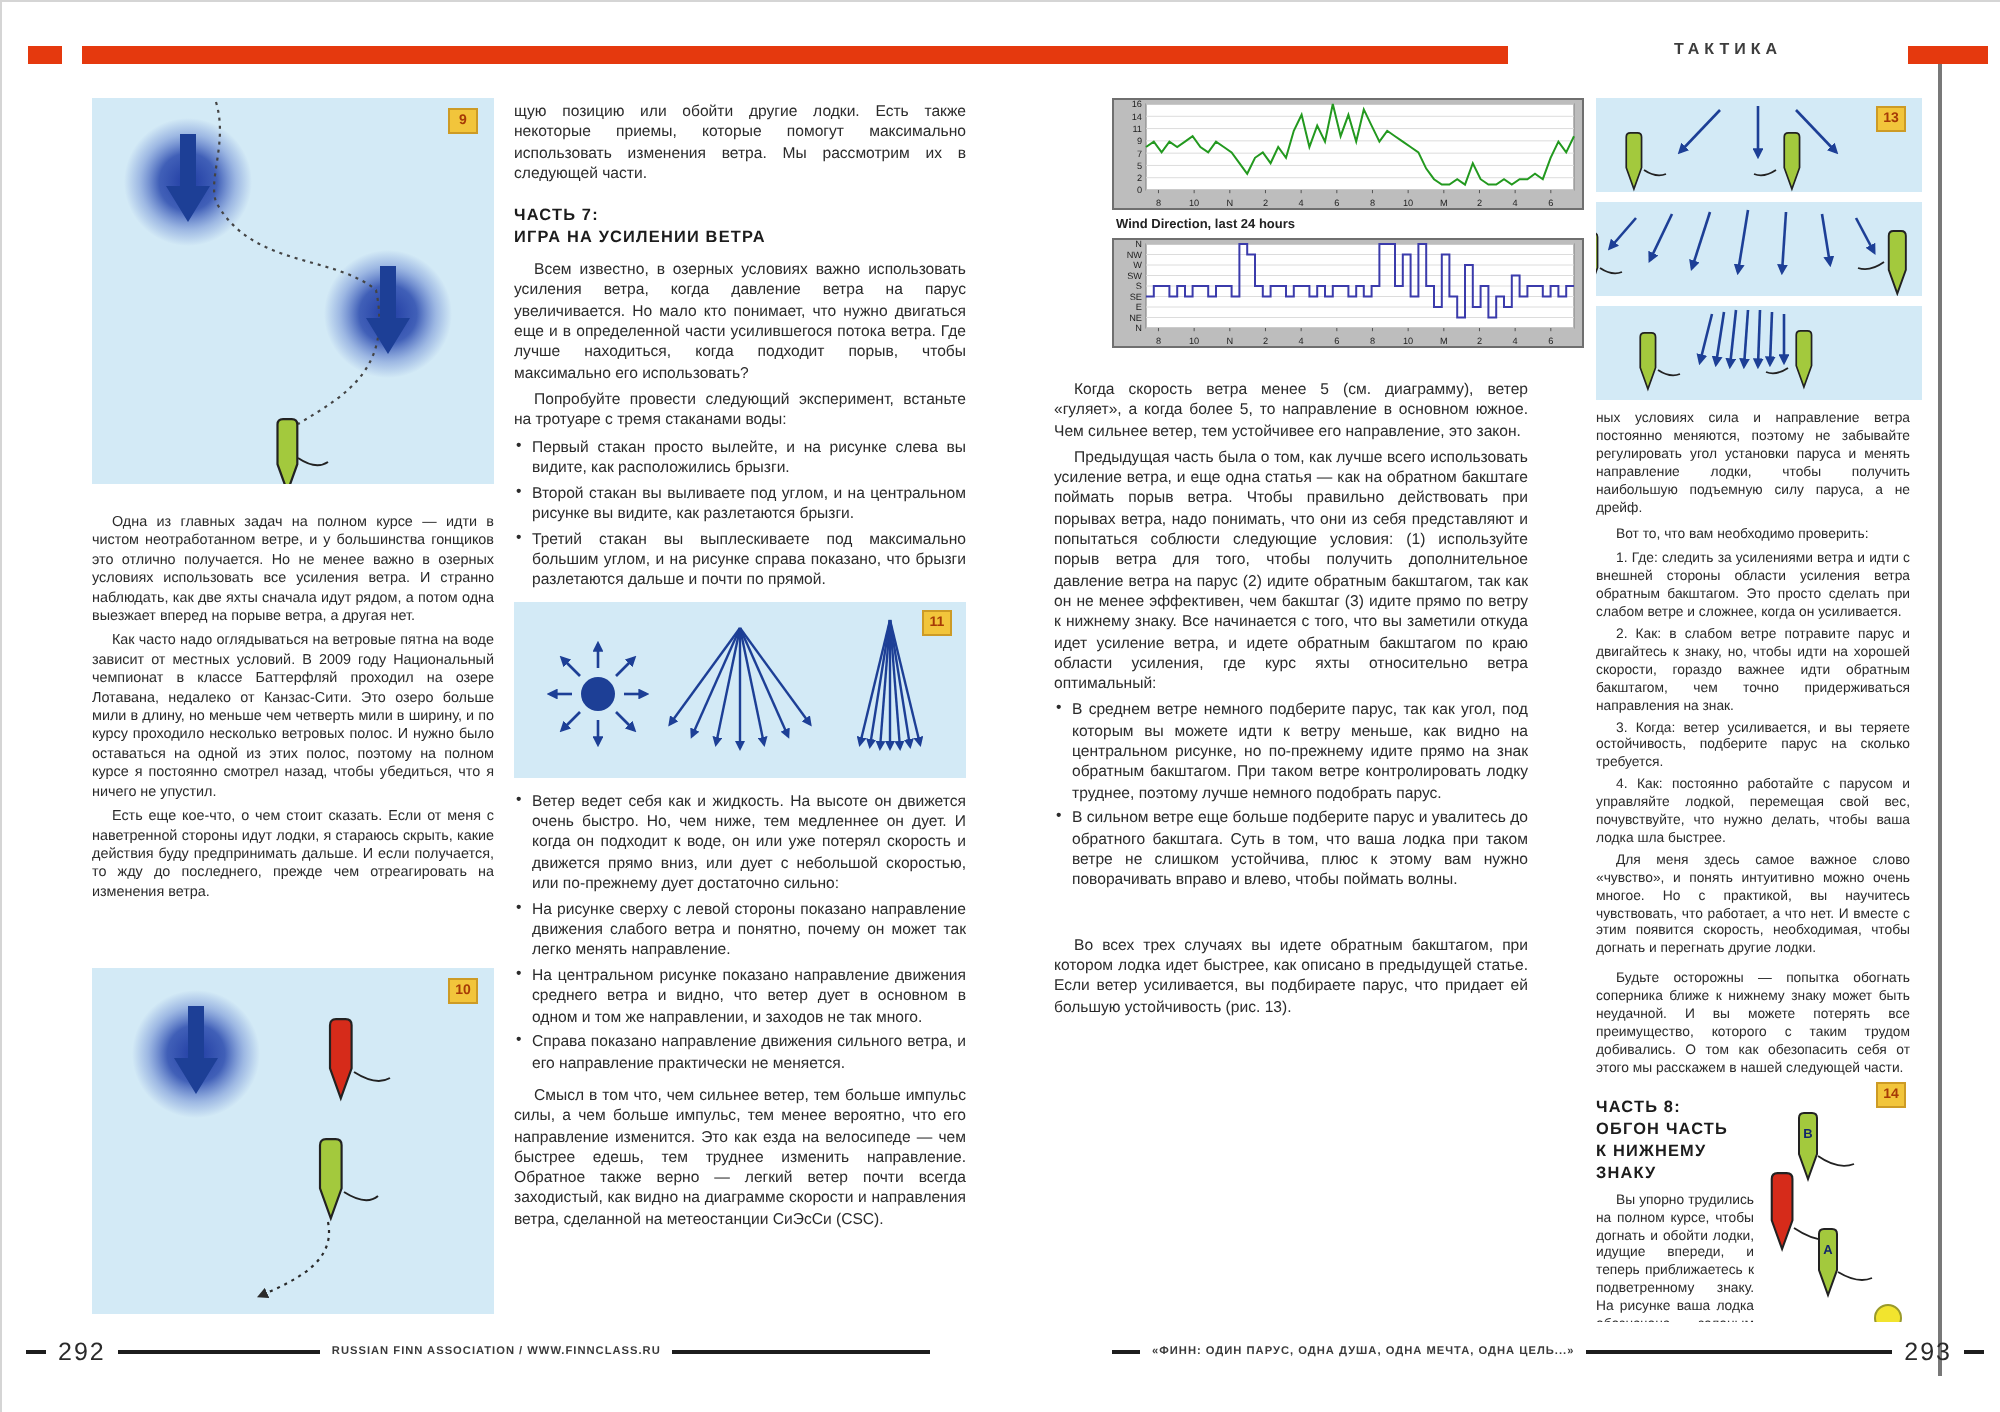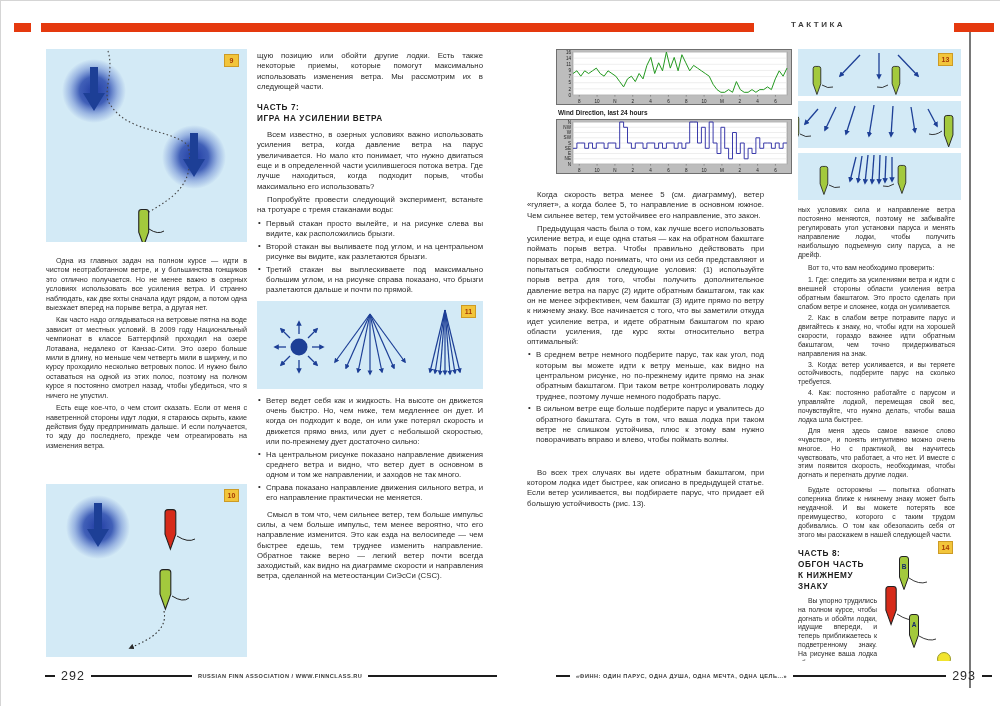--- a/index.html
+++ b/index.html
@@ -1,20 +1,20 @@
 <!DOCTYPE html>
 <html><head>
 <meta charset="utf-8">
 <style>
   html,body{margin:0;padding:0;background:#e9e9e9;}
   .canvas{position:relative;width:1000px;height:706px;background:#ffffff;border:1px solid #d5d5d5;
           font-family:"Liberation Sans",sans-serif;color:#2b2b2b;overflow:hidden;margin:0 auto;}
   
   .redbar{position:absolute;background:#e5390e;height:9px;top:22px;}
-  .tactics{position:absolute;left:790px;top:19px;width:100px;text-align:left;
+  .tactics{position:absolute;left:790px;top:19px;width:100px;text-align:right;
            font-size:8px;font-weight:bold;letter-spacing:2.5px;color:#3d3d3d;}
   .vrule{position:absolute;left:968px;top:31px;width:2px;height:656px;background:#787878;}
   
   .fig{position:absolute;background:#d3eaf6;}
   .badge{position:absolute;width:13px;height:11px;background:#f2c53b;border:1px solid #cd9b25;
          color:#a63a06;font-size:7px;font-weight:bold;display:flex;align-items:center;justify-content:center;}
   .figsvg{display:block;}
   
   .col{position:absolute;overflow:hidden;}
   .t{font-size:7.8px;line-height:10.3px;text-align:justify;margin:0 0 3px;}
@@ -145,20 +145,21 @@
           <line x1="188" y1="9" x2="188" y2="73" marker-end="url(#ah)"></line>
           <line x1="188" y1="9" x2="193" y2="73" marker-end="url(#ah)"></line>
           <line x1="188" y1="9" x2="198" y2="72" marker-end="url(#ah)"></line>
           <line x1="188" y1="9" x2="203" y2="71" marker-end="url(#ah)"></line>
         </g>
       </svg>
       <div class="badge" style="top:4px;right:7px;">11</div>
     </div>
     <ul class="blist">
       <li>Ветер ведет себя как и жидкость. На высоте он движется очень быстро. Но, чем ниже, тем медленнее он дует. И когда он подходит к воде, он или уже потерял скорость и движется прямо вниз, или дует с небольшой скоростью, или по-прежнему дует достаточно сильно:</li>
+      <li>На рисунке сверху с левой стороны показано направление движения слабого ветра и понятно, почему он может так легко менять направление.</li>
       <li>На центральном рисунке показано направление движения среднего ветра и видно, что ветер дует в основном в одном и том же направлении, и заходов не так много.</li>
       <li>Справа показано направление движения сильного ветра, и его направление практически не меняется.</li>
     </ul>
     <p class="t ind" style="margin-top:6px;">Смысл в том что, чем сильнее ветер, тем больше импульс силы, а чем больше импульс, тем менее вероятно, что его направление изменится. Это как езда на велосипеде — чем быстрее едешь, тем труднее изменить направление. Обратное также верно — легкий ветер почти всегда заходистый, как видно на диаграмме скорости и направления ветра, сделанной на метеостанции СиЭсСи (CSC).</p>
   </div>
 
   <div class="chartbox">
     <svg id="chart1" class="figsvg" width="236" height="56">
         <rect x="0.5" y="0.5" width="235" height="55" fill="#bdbdbd" stroke="#6f6f6f"></rect>
         <rect x="17" y="3" width="214" height="43" fill="#ffffff" stroke="#8a8a8a" stroke-width="0.6"></rect>
@@ -341,21 +342,21 @@
     </div>
 
     <h3 class="part p8">
       <span style="display:block">ЧАСТЬ 8:</span>
       <span style="display:block">ОБГОН ЧАСТЬ</span>
       <span style="display:block">К НИЖНЕМУ ЗНАКУ</span>
     </h3>
     <p class="t ind">Вы упорно трудились на полном курсе, чтобы догнать и обойти лодки, идущие впереди, и теперь приближаетесь к подветренному знаку. На рисунке ваша лодка обозначена зеленым цветом, вы иде-</p>
   </div>
 
-  <div class="footer" style="left:44px;width:452px;align-items:center;">
+  <div class="footer" style="left:12px;width:452px;align-items:center;">
     <div class="fline" style="width:10px;"></div>
     <div class="fnum">292</div>
     <div class="fline" style="flex:1.1;"></div>
     <div class="ftext">RUSSIAN FINN ASSOCIATION  /  WWW.FINNCLASS.RU</div>
     <div class="fline" style="flex:1.4;"></div>
   </div>
   <div class="footer" style="left:555px;width:436px;">
     <div class="fline" style="width:14px;"></div>
     <div class="ftext">«ФИНН: ОДИН ПАРУС, ОДНА ДУША, ОДНА МЕЧТА, ОДНА ЦЕЛЬ...»</div>
     <div class="fline" style="flex:1;"></div>

